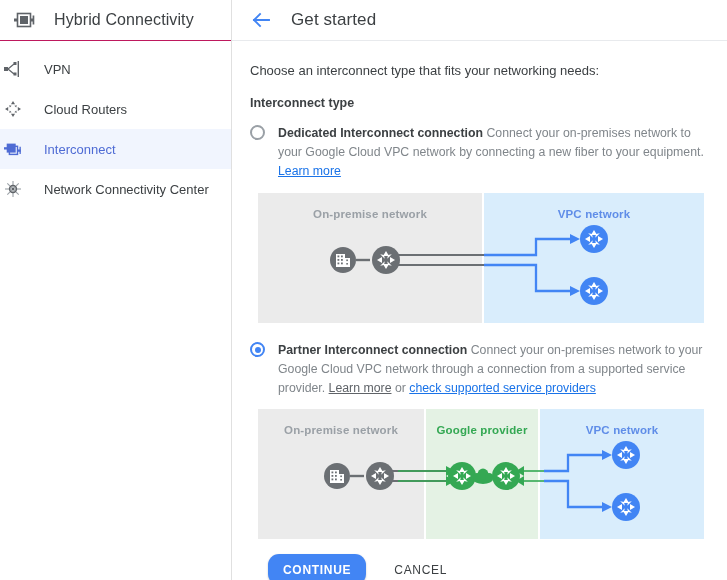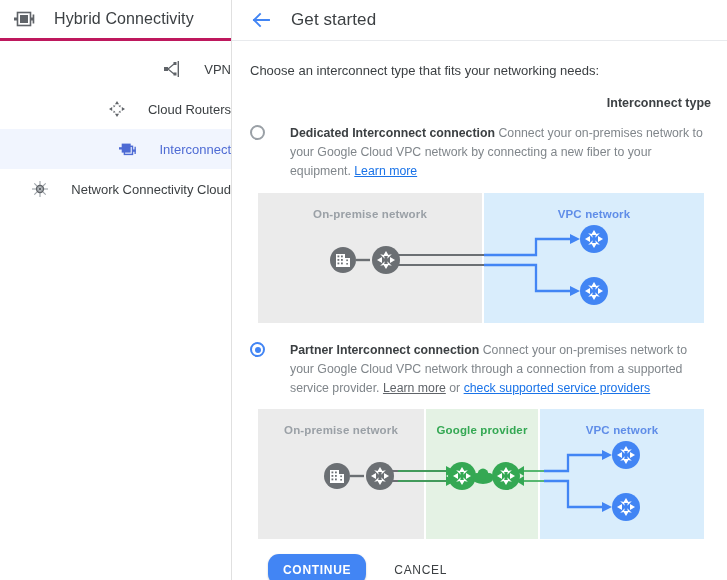--- a/index.html
+++ b/index.html
@@ -16,56 +16,56 @@
   .sidebar {
     width: 232px; height: 580px;
     background: #fff;
     border-right: 1px solid #e0e0e0;
     flex: 0 0 232px;
   }
   .side-header {
     height: 41px;
     display: flex; align-items: center;
     padding-left: 14px;
-    border-bottom: 3px solid #be185d;
+    border-bottom: 1px solid #be185d;
   }
   .side-header .ico { width: 30px; flex: 0 0 30px; display:flex; align-items:center; }
   .side-title {
     font-size: 16px; color: #3c4043; letter-spacing: .1px;
     padding-left: 10px; white-space: nowrap;
   }
   .nav { padding-top: 8px; }
   .nav-item {
     height: 40px; display: flex; align-items: center;
-    padding-left: 22px; cursor: pointer;
-    font-size: 13px; color: #3c4043; justify-content: flex-end;
+    padding-left: 4px; cursor: pointer;
+    font-size: 13px; color: #3c4043;
   }
   .nav-item .ico { width: 30px; flex:0 0 30px; display:flex; align-items:center; justify-content:flex-start; }
   .nav-item .lbl { padding-left: 10px; white-space: nowrap; }
   .nav-item.active { background: #f1f5fe; }
   .nav-item.active .lbl { color: #4e6bd4; }
 
   
   .main { flex: 1 1 auto; height: 580px; background: #fff; position: relative; }
   .main-header {
     height: 41px; display: flex; align-items: center;
     padding-left: 17px; border-bottom: 1px solid #e8eaed; text-align: right;
   }
   .back-btn {
     width: 24px; height: 24px; display:flex; align-items:center; justify-content:center;
     cursor: pointer;
   }
   .main-title { font-size: 17px; color: #3c4043; padding-left: 18px; letter-spacing: .1px; }
 
   .content { padding: 22px 16px 0 18px; }
   .lead { font-size: 13px; color: #3c4043; margin-bottom: 18px; }
-  .section-label { font-size: 12.5px; font-weight: bold; color: #3c4043; margin-bottom: 14px; text-align: right; }
+  .section-label { font-size: 12.5px; font-weight: bold; color: #3c4043; margin-bottom: 14px; }
 
   
-  .radio-row { display: flex; align-items: flex-start; gap: 12px; }
+  .radio-row { display: flex; align-items: flex-start; }
   .radio {
     width: 15px; height: 15px; flex: 0 0 15px;
     border: 2px solid #9aa0a6; border-radius: 50%;
     margin-top: 1px; position: relative; cursor: pointer; background: #fff;
   }
   .radio.checked { border-color: #4285f4; }
   .radio.checked::after {
     content:''; position: absolute; top: 2.5px; left: 2.5px;
     width: 6px; height: 6px; border-radius: 50%; background:#4285f4;
   }
@@ -178,21 +178,21 @@
             <g stroke="#9aa0a6" stroke-width="1.1">
               <line x1="9" y1="1" x2="9" y2="17"></line>
               <line x1="1" y1="9" x2="17" y2="9"></line>
               <line x1="3.3" y1="3.3" x2="14.7" y2="14.7"></line>
               <line x1="14.7" y1="3.3" x2="3.3" y2="14.7"></line>
             </g>
             <circle cx="9" cy="9" r="3.4" fill="none" stroke="#5f6368" stroke-width="1.5"></circle>
             <circle cx="9" cy="9" r="1.2" fill="#5f6368"></circle>
           </svg>
         </span>
-        <span class="lbl">Network Connectivity Cloud</span>
+        <span class="lbl">Network Connectivity Center</span>
       </div>
 
     </nav>
   </aside>
 
   <section class="main">
 
     <div class="main-header">
       <span class="back-btn">
         <svg width="20" height="20" viewBox="0 0 20 20">

